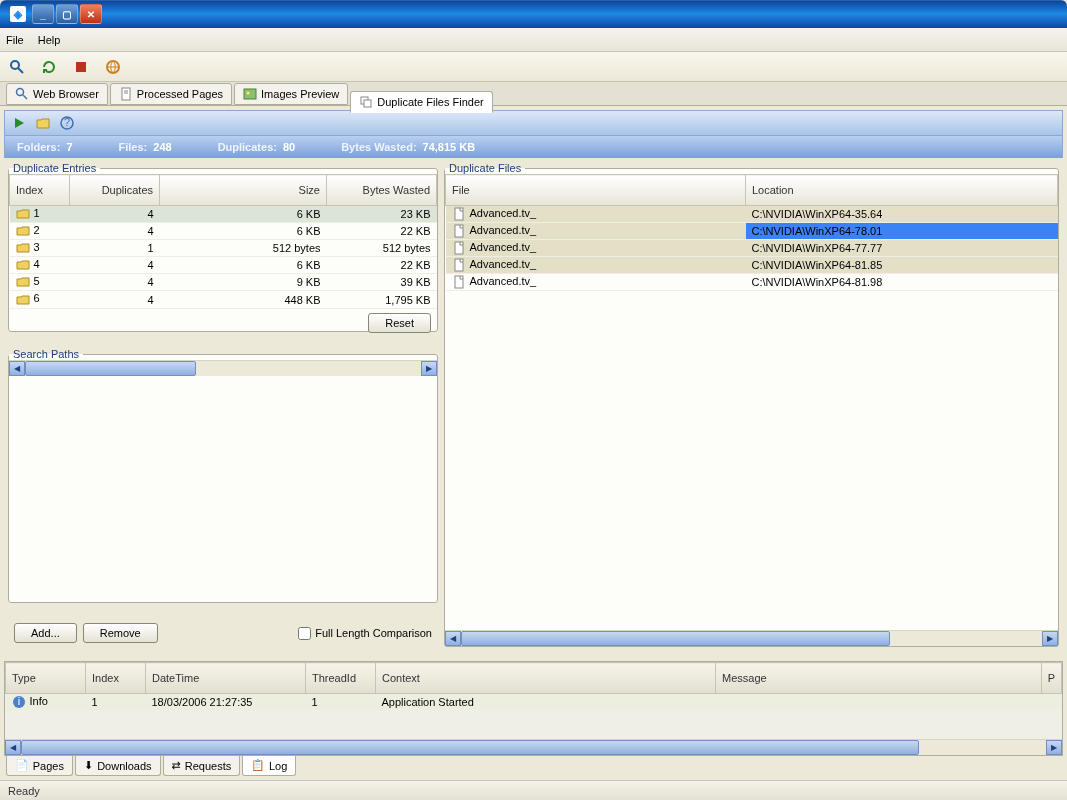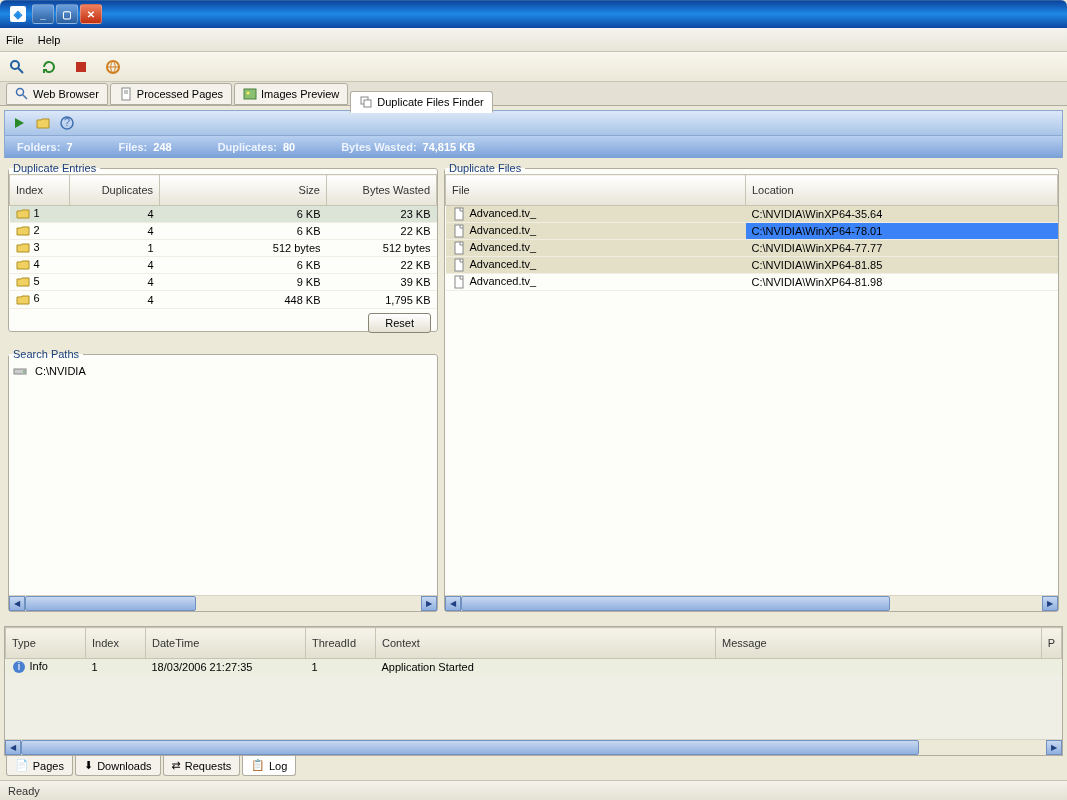--- a/index.html
+++ b/index.html
@@ -54,21 +54,21 @@
 .checkbox input{width:13px;height:13px;}
 .hscroll{height:16px;background:#ece9d8;position:relative;border-top:1px solid #d8d4c4;display:flex;}
 .hscroll .thumb{height:100%;background:linear-gradient(#c8d8f0,#90b0e0);border:1px solid #7090c0;border-radius:2px;width:40%;}
 .hscroll .btn{width:16px;height:100%;background:linear-gradient(#c8d8f0,#90b0e0);border:1px solid #7090c0;display:flex;align-items:center;justify-content:center;font-size:8px;color:#204080;}
 .pathslist{flex:1;padding:4px;overflow:auto;}
 .pathitem{display:flex;align-items:center;gap:4px;}
 .selinfo{padding:4px 6px;color:#1a3e7c;}
 .row-files{display:flex;align-items:center;padding:4px 6px;}
 .row-files .spacer{flex:1;}
 .splitter{height:6px;background:#ece9d8;cursor:ns-resize;}
-.logpanel{height:130px;display:flex;flex-direction:column;border:1px solid #b0aca0;margin:0 4px;background:#f0efe6;}
+.logpanel{height:95px;display:flex;flex-direction:column;border:1px solid #b0aca0;margin:0 4px;background:#f0efe6;}
 .loggrid{flex:1;overflow:auto;}
 .loggrid th{background:linear-gradient(#f6f4ea,#e2dfd0);}
 .loggrid td{background:#eceee0;}
 .bottabs{height:24px;display:flex;align-items:flex-start;padding:0 6px;background:#ece9d8;}
 .bottab{display:flex;align-items:center;gap:4px;padding:3px 8px;border:1px solid #b0aca0;border-top:none;background:#f4f2ea;margin-right:2px;border-radius:0 0 3px 3px;cursor:pointer;}
 .bottab.active{background:#fff;}
 .statusbar{height:20px;background:linear-gradient(#f4f2ea,#e4e1d4);border-top:1px solid #c8c4b4;display:flex;align-items:center;padding:0 8px;color:#333;}
 </style>
 </head>
 <body>
@@ -265,39 +265,37 @@
                 </tbody>
           </table>
         </div>
         <div class="underpanel">
           <button>Reset</button>
         </div>
       </fieldset>
 
       <fieldset class="paths">
         <legend>Search Paths</legend>
-        <div class="pathslist">
-          <div class="pathitem">
-            <span class="cell-ico">
-                  <svg viewBox="0 0 14 14">
-                    <rect x="1" y="5" width="12" height="5" fill="#ccc" stroke="#888"></rect>
-                    <circle cx="11" cy="7.5" r="1" fill="#6a6"></circle>
-                  </svg>
-                </span>
-            <span>C:\NVIDIA</span>
-          </div>
-        </div>
         <div class="hscroll">
               <div class="btn">◀</div>
               <div class="thumb"></div>
               <div style="flex:1"></div>
               <div class="btn">▶</div>
             </div>
       </fieldset>
 
+      <div class="row-controls">
+        <button>Add...</button>
+        <button>Remove</button>
+        <div class="spacer"></div>
+        <label class="checkbox">
+          <input type="checkbox" style="">
+          <span>Full Length Comparison</span>
+        </label>
+      </div>
     </div>
 
     <div class="col right">
       <fieldset class="files">
         <legend>Duplicate Files</legend>
         <div class="grid">
           <table>
             <thead>
                   <tr>
               <th style="width:300px">File</th>

